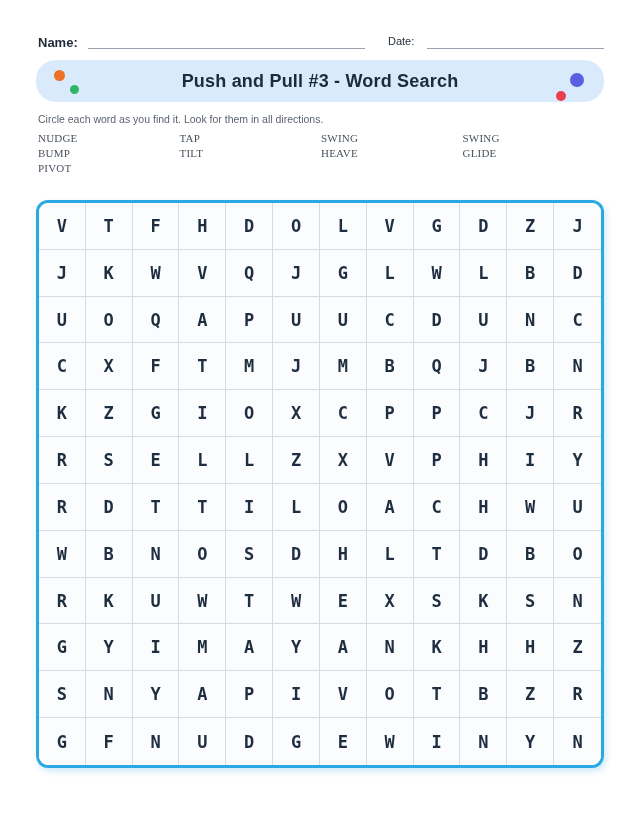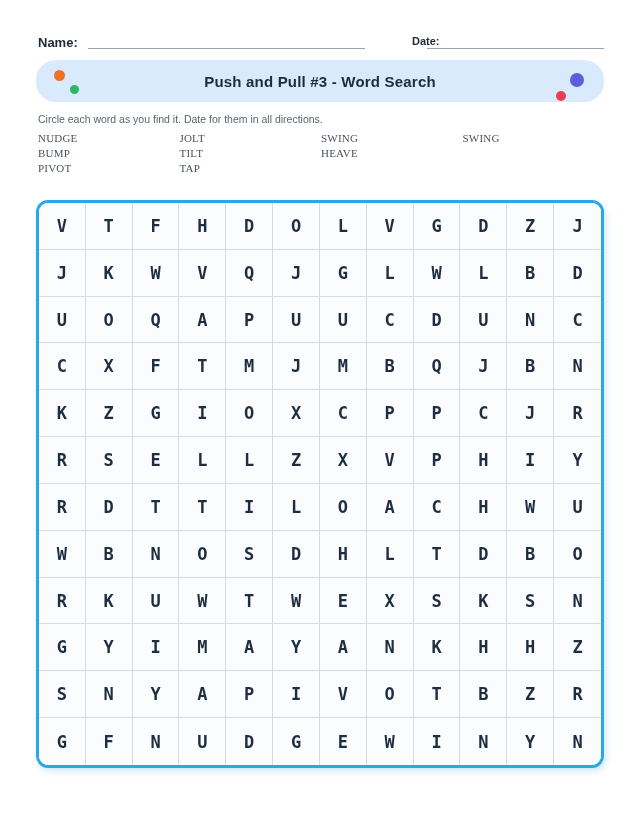--- a/index.html
+++ b/index.html
@@ -18,37 +18,37 @@
     position: absolute; left: 38px; top: 35px;
     font-size: 13px; font-weight: bold; color: #1f2937;
   }
   .name-line {
     position: absolute; left: 88px; top: 30px;
     width: 277px; height: 19px;
     border-bottom: 1px solid #98a2ad;
   }
   .date-label {
     position: absolute; left: 388px; top: 35px;
-    font-size: 11px; font-weight: bold; color: #1f2937; margin-left: 24px;
+    font-size: 11px; font-weight: normal; color: #1f2937;
   }
   .date-line {
     position: absolute; left: 427px; top: 30px;
     width: 177px; height: 19px;
     border-bottom: 1px solid #98a2ad;
   }
 
   
   .banner {
     position: absolute; left: 36px; top: 60px;
     width: 568px; height: 42px;
     border-radius: 20px;
     display: flex; align-items: center; justify-content: center;
   }
   .banner-title {
-    font-size: 15px; font-weight: bold;
+    font-size: 18px; font-weight: bold;
     letter-spacing: 0.2px;
   }
   .dot { position: absolute; border-radius: 50%; }
   .dot-orange { left: 18px; top: 10px; width: 11px; height: 11px; }
   .dot-green  { left: 34px; top: 25px; width: 9px;  height: 9px; }
   .dot-blue   { left: 534px; top: 13px; width: 14px; height: 14px; }
   .dot-red    { left: 520px; top: 31px; width: 10px; height: 10px; }
 
   
   .instructions {
@@ -101,39 +101,39 @@
   <div class="date-line"></div>
 
   <div class="banner" style="background: rgb(217, 234, 252);">
     <span class="dot dot-orange" style="background: rgb(238, 113, 37);"></span>
     <span class="dot dot-green" style="background: rgb(46, 181, 101);"></span>
     <span class="dot dot-blue" style="background: rgb(90, 94, 224);"></span>
     <span class="dot dot-red" style="background: rgb(232, 64, 78);"></span>
     <span class="banner-title" style="color: rgb(28, 43, 61);">Push and Pull #3 - Word Search</span>
   </div>
 
-  <div class="instructions">Circle each word as you find it. Date for them in all directions.</div>
+  <div class="instructions">Circle each word as you find it. Look for them in all directions.</div>
 
   <div class="word-list">
       <div class="word-col">
         <div class="word-item">NUDGE</div>
         <div class="word-item">BUMP</div>
         <div class="word-item">PIVOT</div>
       </div>
       <div class="word-col">
-        <div class="word-item">JOLT</div>
+        <div class="word-item">TAP</div>
         <div class="word-item">TILT</div>
-        <div class="word-item">TAP</div>
       </div>
       <div class="word-col">
         <div class="word-item">SWING</div>
         <div class="word-item">HEAVE</div>
       </div>
       <div class="word-col">
         <div class="word-item">SWING</div>
+        <div class="word-item">GLIDE</div>
       </div>
     </div>
 
   <div class="ws-grid" style="border-color: rgb(42, 168, 226);">
       <div class="ws-cell" style="color: rgb(30, 45, 63);">V</div>
       <div class="ws-cell" style="color: rgb(30, 45, 63);">T</div>
       <div class="ws-cell" style="color: rgb(30, 45, 63);">F</div>
       <div class="ws-cell" style="color: rgb(30, 45, 63);">H</div>
       <div class="ws-cell" style="color: rgb(30, 45, 63);">D</div>
       <div class="ws-cell" style="color: rgb(30, 45, 63);">O</div>

